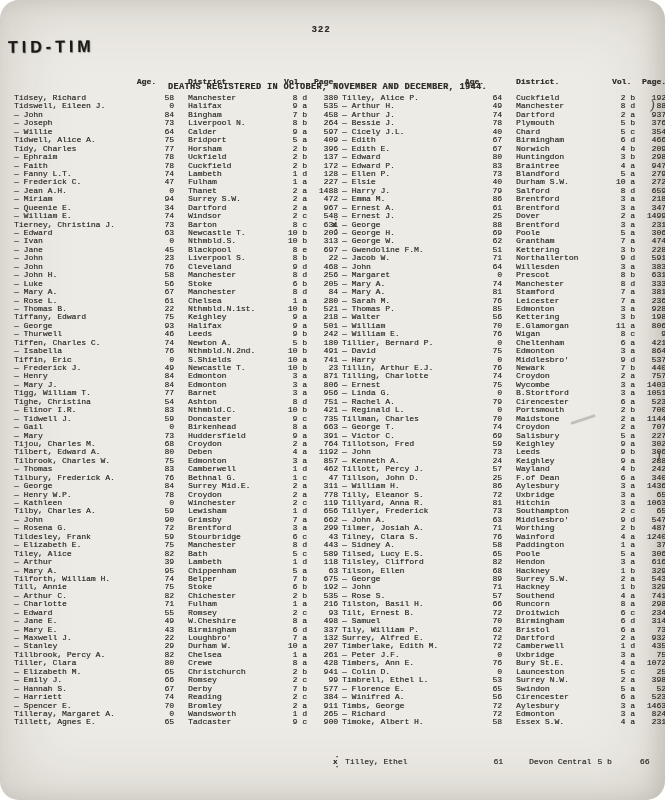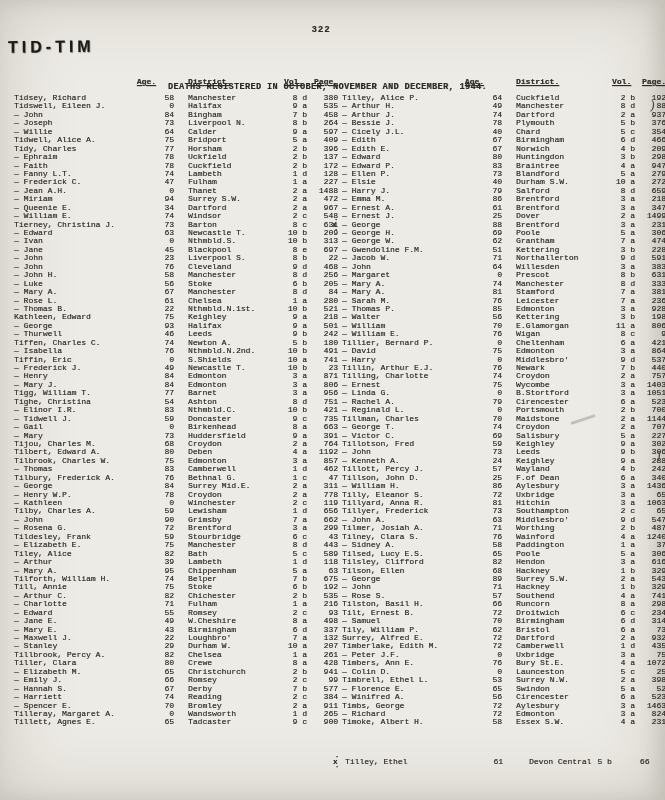--- a/index.html
+++ b/index.html
@@ -4,20 +4,21 @@
 <style>
   html,body{margin:0;padding:0;}
   .page{
     position:relative;
     width:665px;height:800px;
     background:#edebe5;
     box-shadow:inset 0 0 70px rgba(125,118,105,0.30), inset -8px 0 18px rgba(110,105,95,0.18);
     overflow:hidden;
     font-family:"Liberation Mono","DejaVu Sans Mono",monospace;
     color:#2e2b26;
+    border-radius:19px;
   }
   .ink{ text-shadow:0.35px 0.35px 0.35px rgba(55,50,45,0.55); }
   .pageno{
     position:absolute;top:25px;left:296px;width:50px;
     font-size:9px;font-weight:bold;letter-spacing:1px;text-align:center;
   }
   .range-label{
     position:absolute;top:38px;left:8px;
     font-family:"Liberation Sans","DejaVu Sans",sans-serif;
     font-weight:bold;font-size:16px;letter-spacing:4px;
@@ -27,21 +28,21 @@
   .title{
     position:absolute;top:36px;left:168px;
     font-size:8.5px;font-weight:bold;letter-spacing:0.4px;white-space:nowrap;margin-top:46px;
   }
   .colheads,.entry-col{ position:absolute; width:330px; }
   .grid-row{
     display:grid;
     grid-template-columns:136px 24px 110px 30px 24px;
     height:8.45px;line-height:8.45px;font-size:8px;white-space:nowrap;
   }
-  .colheads{ top:77px; font-weight:bold;text-decoration:underline; }
+  .colheads{ top:77px; font-weight:bold; }
   .colheads .grid-row{ height:10px;line-height:10px; }
   .ch-left{ left:14px; } .ch-right{ left:342px; }
   .c-name{ text-align:left; overflow:visible; }
   .c-age{ text-align:right; }
   .c-district{ text-align:left; padding-left:14px; overflow:visible; }
   .c-vol{ text-align:right; padding-right:7px; }
   .c-page{ text-align:right; }
   .h-age{ transform:translateX(-18px); text-align:right; }
   .col-left{ left:14px; top:94px; }
   .col-right{ left:342px; top:94px; }
@@ -273,21 +274,21 @@
         <span class="c-page">280</span>
       </div>
       <div class="grid-row row">
         <span class="c-name">— Thomas B.</span>
         <span class="c-age">22</span>
         <span class="c-district">Nthmbld.N.1st.</span>
         <span class="c-vol">10 b</span>
         <span class="c-page">521</span>
       </div>
       <div class="grid-row row">
-        <span class="c-name">Kathleen, Edward</span>
+        <span class="c-name">Tiffany, Edward</span>
         <span class="c-age">75</span>
         <span class="c-district">Keighley</span>
         <span class="c-vol">9 a</span>
         <span class="c-page">218</span>
       </div>
       <div class="grid-row row">
         <span class="c-name">— George</span>
         <span class="c-age">93</span>
         <span class="c-district">Halifax</span>
         <span class="c-vol">9 a</span>

